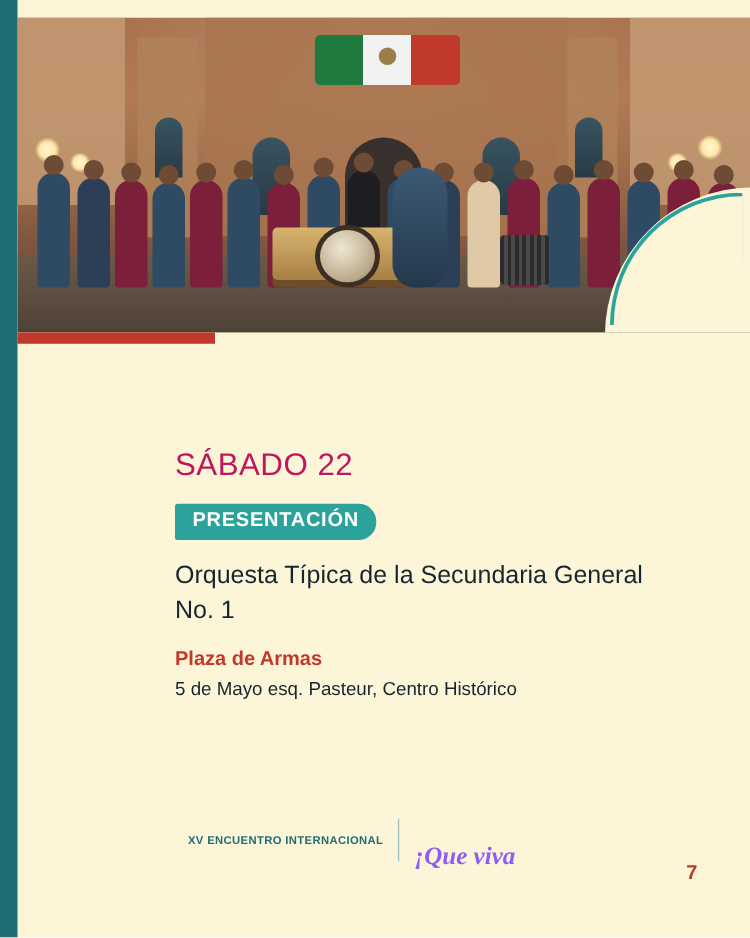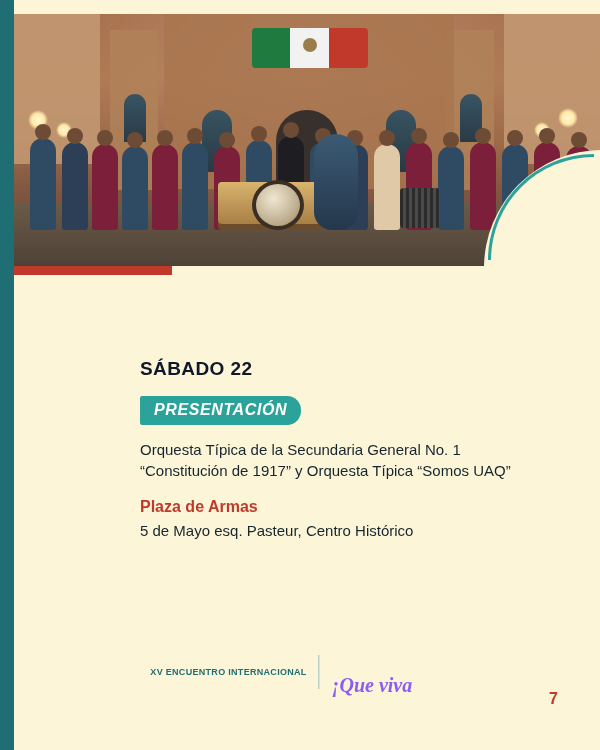--- a/index.html
+++ b/index.html
@@ -184,47 +184,46 @@
     z-index: 5;
   }
 
   
   .content {
     position: absolute;
     left: 140px; top: 358px;
     width: 400px;
   }
   .day {
-    color: #0f172a;
-    font-weight: bold;
-    font-size: 19px;
+    color: #be185d;
+    font-weight: normal;
+    font-size: 25px;
     letter-spacing: .4px;
   }
   .time {
     color: #c0392b;
     font-weight: bold;
     font-size: 17px;
     margin-top: 7px;
   }
   .tag {
     display: inline-block;
     margin-top: 16px;
     background: #2ba39a;
     color: #ffffff;
     font-weight: bold;
     font-size: 16px;
     letter-spacing: .6px;
     padding: 5px 14px 6px 14px;
     border-radius: 2px 14px 14px 2px;
-    font-style: italic;
   }
   .ensemble {
     margin-top: 14px;
     color: #16262f;
-    font-size: 15px;
+    font-size: 20px;
     line-height: 1.42;
   }
   .venue {
     margin-top: 16px;
     color: #c0392b;
     font-weight: bold;
     font-size: 16px;
   }
   .address {
     margin-top: 6px;
@@ -343,21 +342,20 @@
     <div class="photo-curve-line"></div>
   </div>
 
   <div class="red-bar"></div>
 
   <div class="content">
     <div class="day">SÁBADO 22</div>
     <div class="tag">PRESENTACIÓN</div>
     <div class="ensemble">
       <div>Orquesta Típica de la Secundaria General No. 1</div>
-      <div>“Constitución de 1917” y Orquesta Típica “Somos UAQ”</div>
     </div>
     <div class="venue">Plaza de Armas</div>
     <div class="address">5 de Mayo esq. Pasteur, Centro Histórico</div>
   </div>
 
   <div class="footer">
     <div class="footer-inner">
       <div class="encuentro">
         <div>XV ENCUENTRO INTERNACIONAL</div>
       </div>

